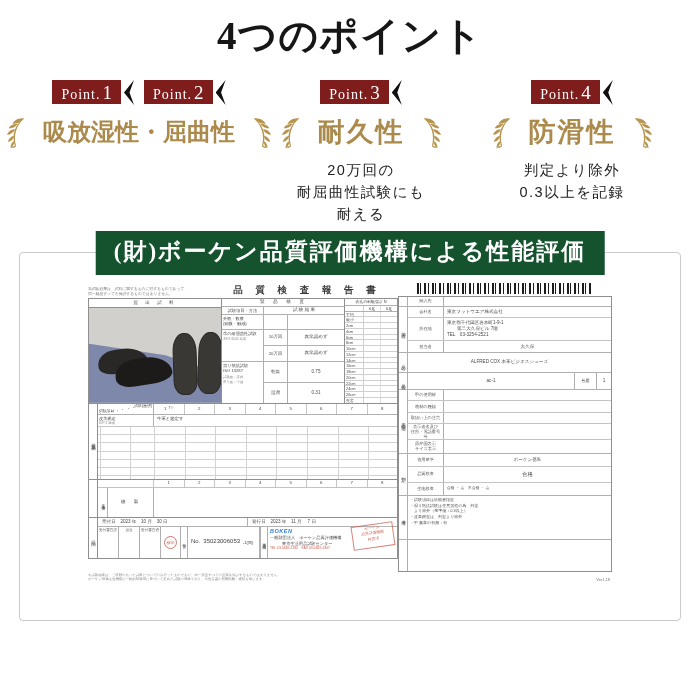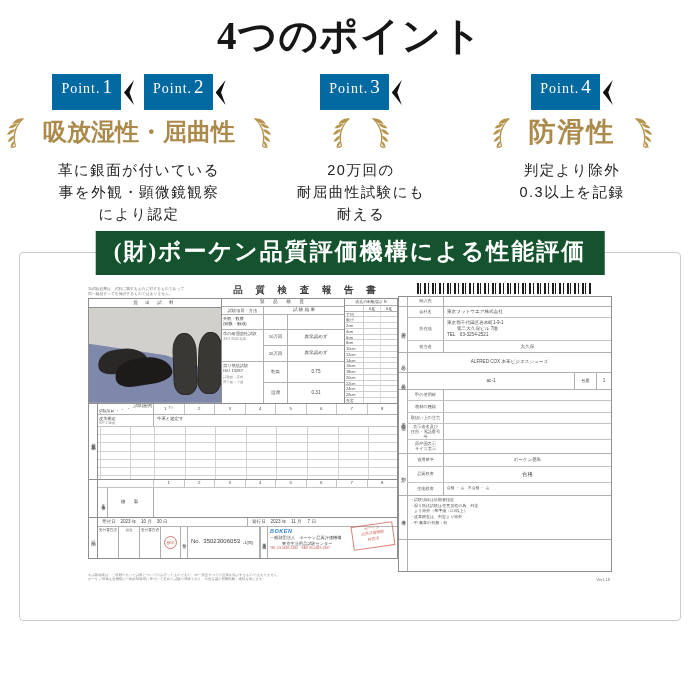--- a/index.html
+++ b/index.html
@@ -4,21 +4,21 @@
 <style>
   html,body{margin:0;padding:0;background:#fff;}
   .page{width:700px;height:700px;position:relative;overflow:hidden;background:#fff;font-family:"Liberation Sans","DejaVu Sans",sans-serif;}
   .heading{padding-top:10px;text-align:center;font-family:"Liberation Serif","DejaVu Serif",serif;font-weight:700;color:#161616;font-size:39px;line-height:1.32;letter-spacing:1px;}
   
   .points{display:flex;justify-content:space-between;padding:16px 16px 0;}
   .pt-col{display:flex;flex-direction:column;align-items:center;}
   .c1{width:246px}.c2{width:194px}.c3{width:224px}
   .badge-row{display:flex;gap:10px;align-items:center;height:30px;}
   .badge{display:flex;align-items:center;}
-  .badge-body{background:#0369a1;color:#fff;font-family:"Liberation Serif","DejaVu Serif",serif;padding:2px 9px 12px;display:flex;align-items:baseline;}
+  .badge-body{background:#7f1d1d;color:#fff;font-family:"Liberation Serif","DejaVu Serif",serif;padding:2px 9px 0;display:flex;align-items:baseline;}
   .badge-label{font-size:14px;letter-spacing:1px;}
   .badge-num{font-size:19px;margin-left:2px;}
   .badge-arrow{width:10px;height:25px;background:#101010;clip-path:polygon(100% 0,0 50%,100% 100%,55% 50%);margin-left:3px;}
   .pt-title-row{display:flex;align-items:center;gap:16px;margin-top:4px;height:42px;}
   .pt-title{font-family:"Liberation Serif","DejaVu Serif",serif;color:#ab8a4b;font-weight:700;white-space:nowrap;}
   .c1 .pt-title{font-size:24px;}
   .c2 .pt-title,.c3 .pt-title{font-size:27px;letter-spacing:2px;}
   .laurel{width:22px;height:34px;flex:0 0 auto;}
   .laurel.rt{transform:scaleX(-1);}
   .pt-desc{margin-top:7px;font-size:14.5px;letter-spacing:1.5px;color:#222;text-align:center;line-height:1.5;}
@@ -162,41 +162,37 @@
       </div>
       <div class="pt-title-row">
         <svg class="laurel">
             <use href="#laurel"></use>
           </svg>
         <span class="pt-title">吸放湿性・屈曲性</span>
         <svg class="laurel rt">
             <use href="#laurel"></use>
           </svg>
       </div>
-      <div class="pt-desc">
-        <span>革に銀面が付いている</span>
-        <span>事を外観・顕微鏡観察</span>
-        <span>により認定</span>
-      </div>
     </div>
 
     <div class="pt-col c2">
       <div class="badge-row">
         <div class="badge">
           <span class="badge-body">
               <span class="badge-label">Point.</span>
               <span class="badge-num">3</span>
             </span>
           <span class="badge-arrow"></span>
         </div>
       </div>
       <div class="pt-title-row">
         <svg class="laurel">
             <use href="#laurel"></use>
           </svg>
+        <span class="pt-title">耐久性</span>
         <svg class="laurel rt">
             <use href="#laurel"></use>
           </svg>
       </div>
       <div class="pt-desc">
         <span>20万回の</span>
         <span>耐屈曲性試験にも</span>
         <span>耐える</span>
       </div>
     </div>

